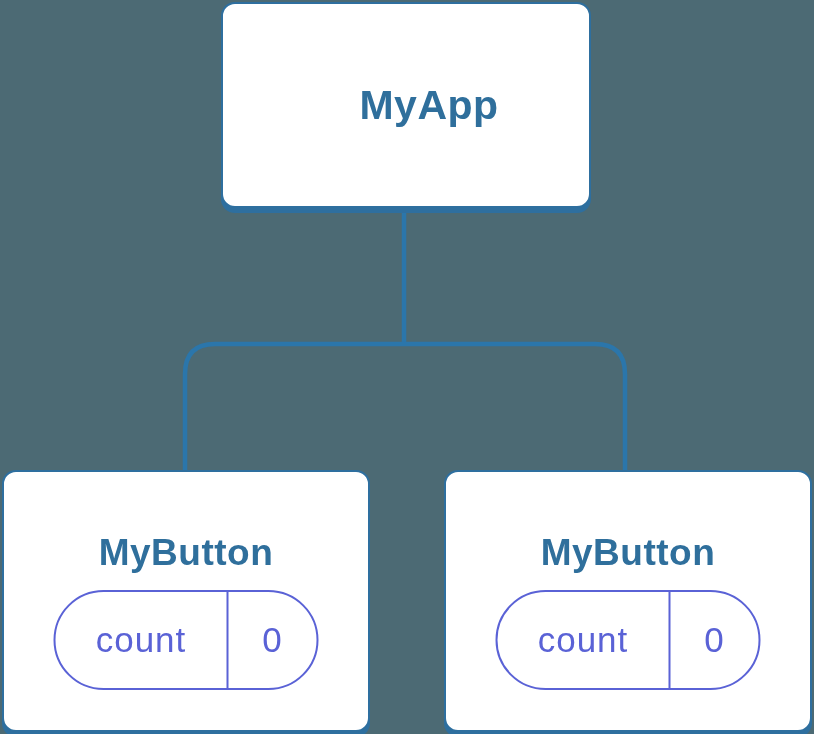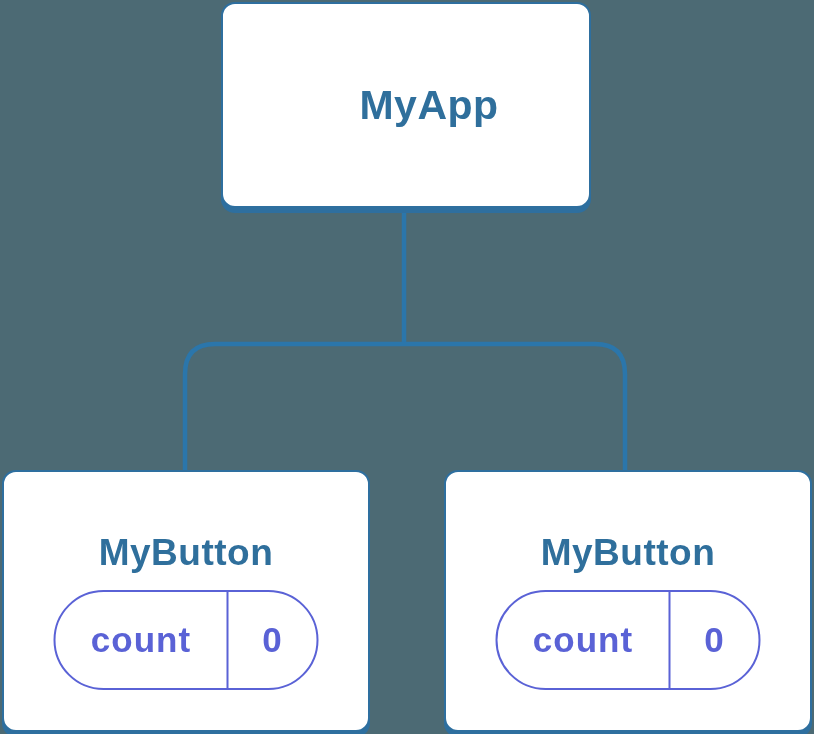--- a/index.html
+++ b/index.html
@@ -95,21 +95,21 @@
     justify-content: center;
   }
   .pill-value-cell {
     flex: 1;
     display: flex;
     align-items: center;
     justify-content: center;
   }
   .pill-text {
     font-size: 35px;
-    font-weight: 700;
+    font-weight: 400;
     letter-spacing: 1px;
     color: var(--state-indigo);
   }
 </style>
 </head>
 <body>
 
 <div class="stage">
 
   <svg class="connectors" viewBox="0 0 814 734" xmlns="http://www.w3.org/2000/svg" aria-hidden="true">

